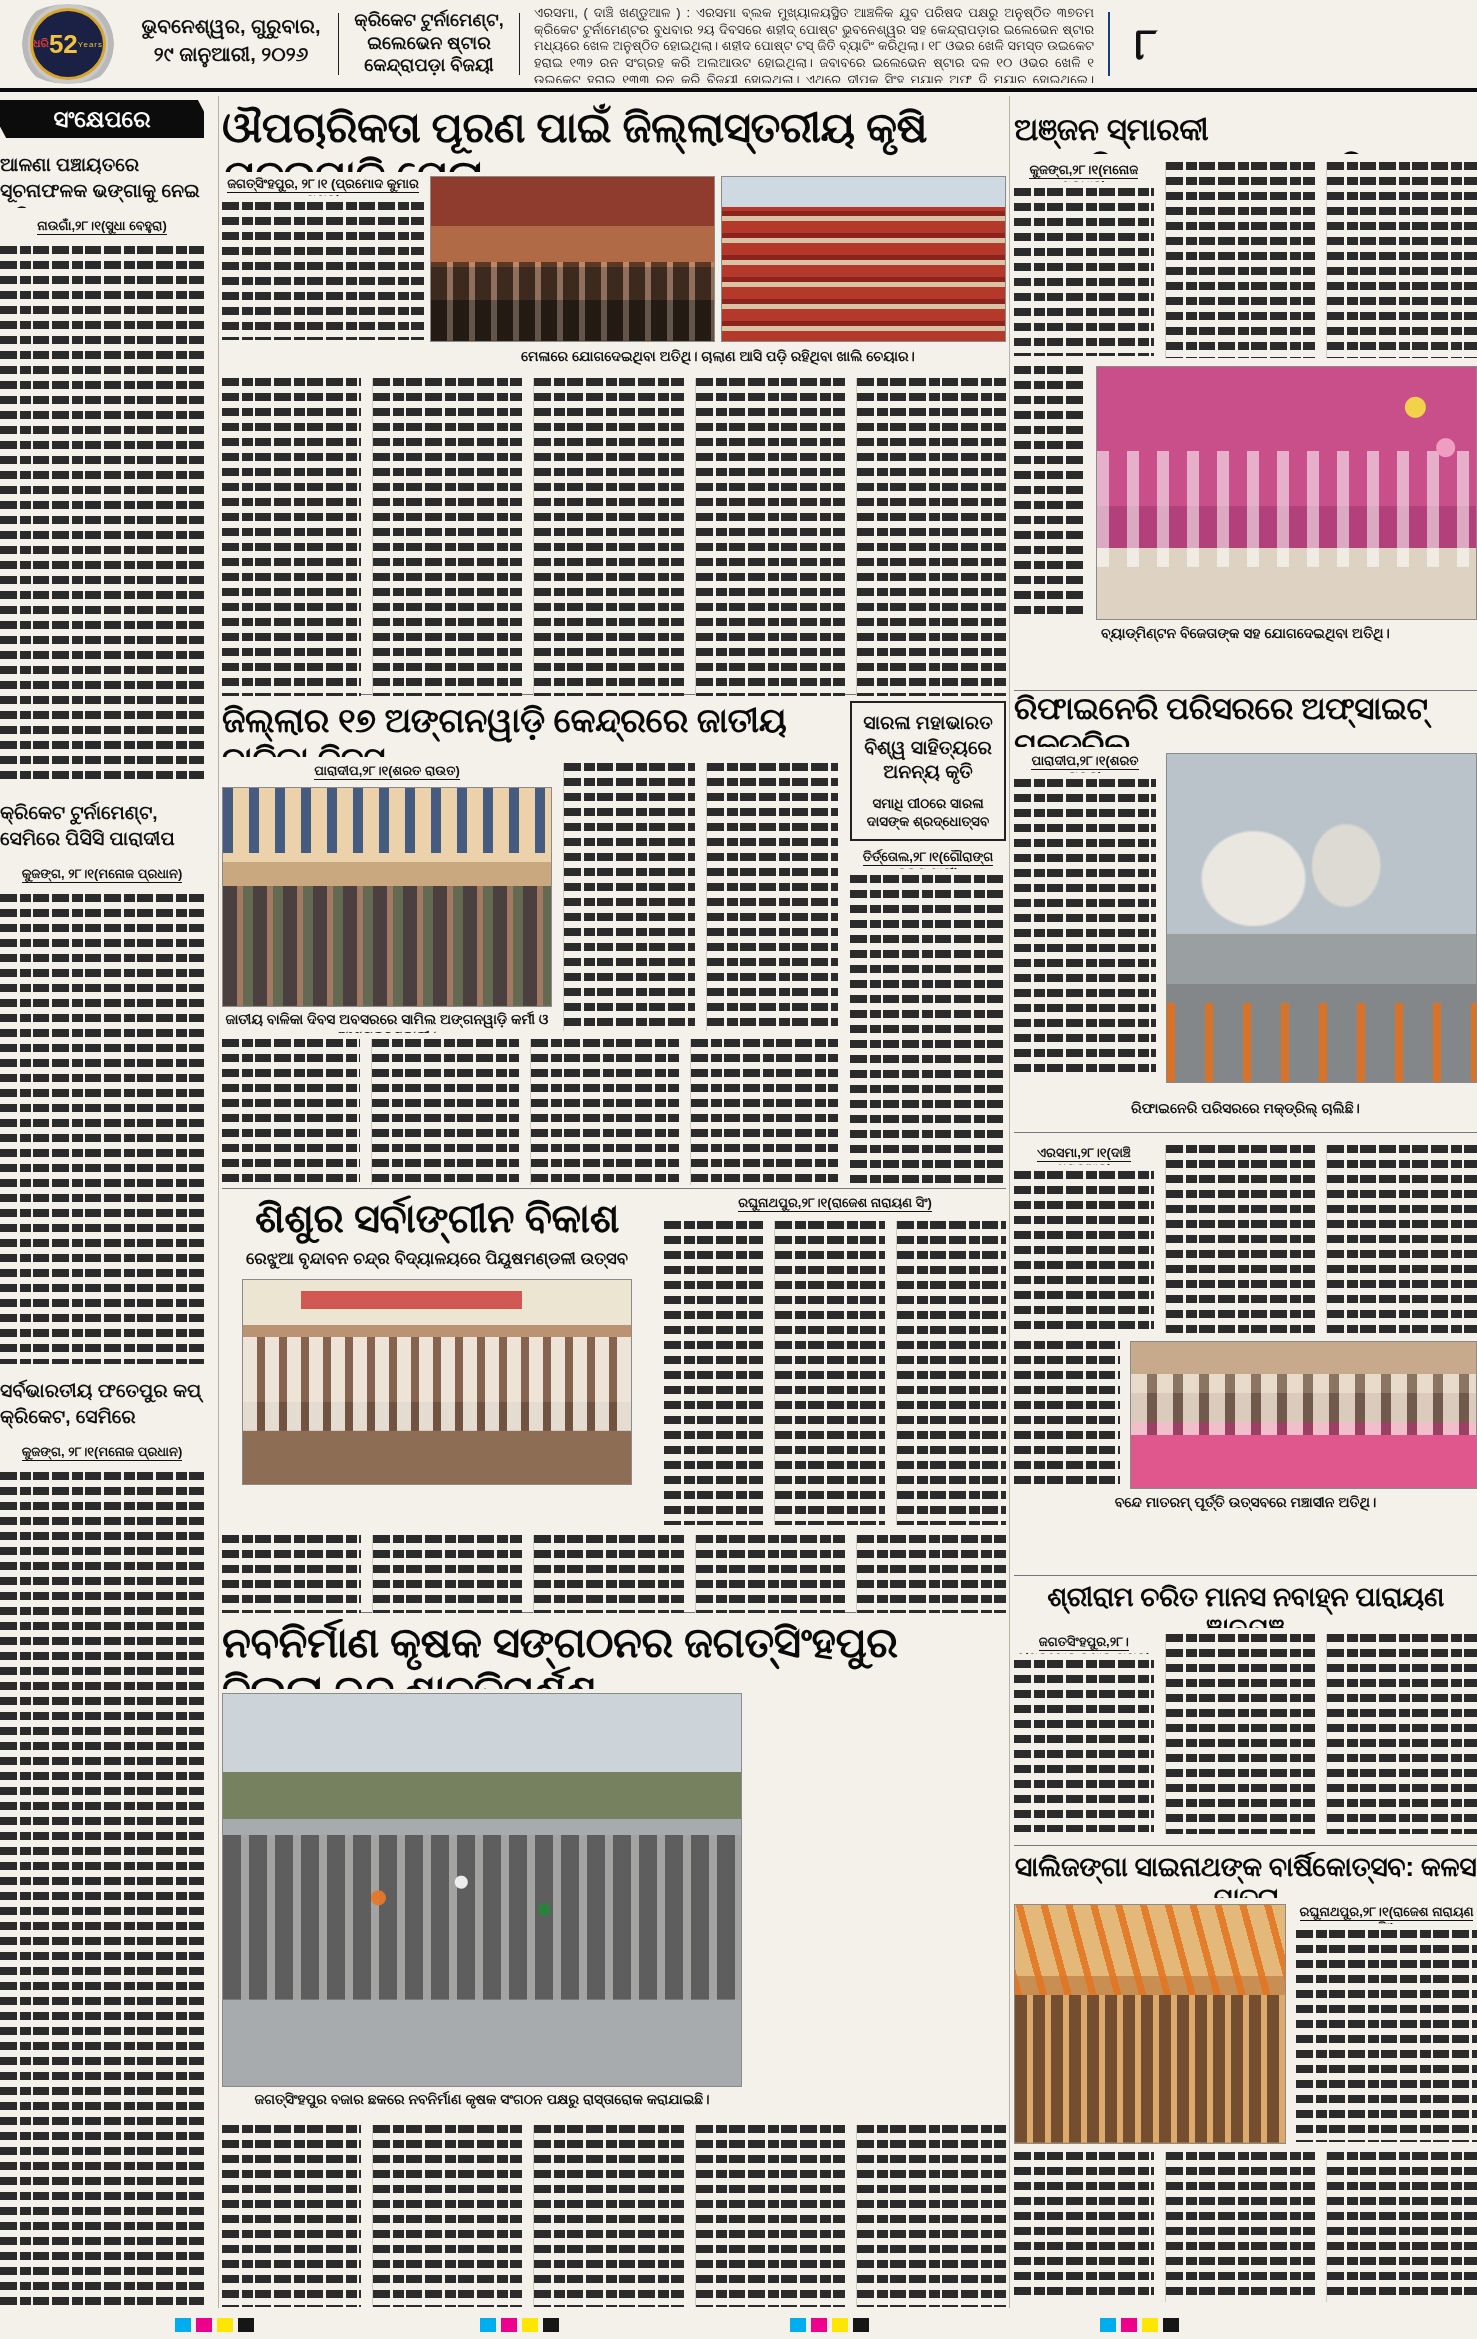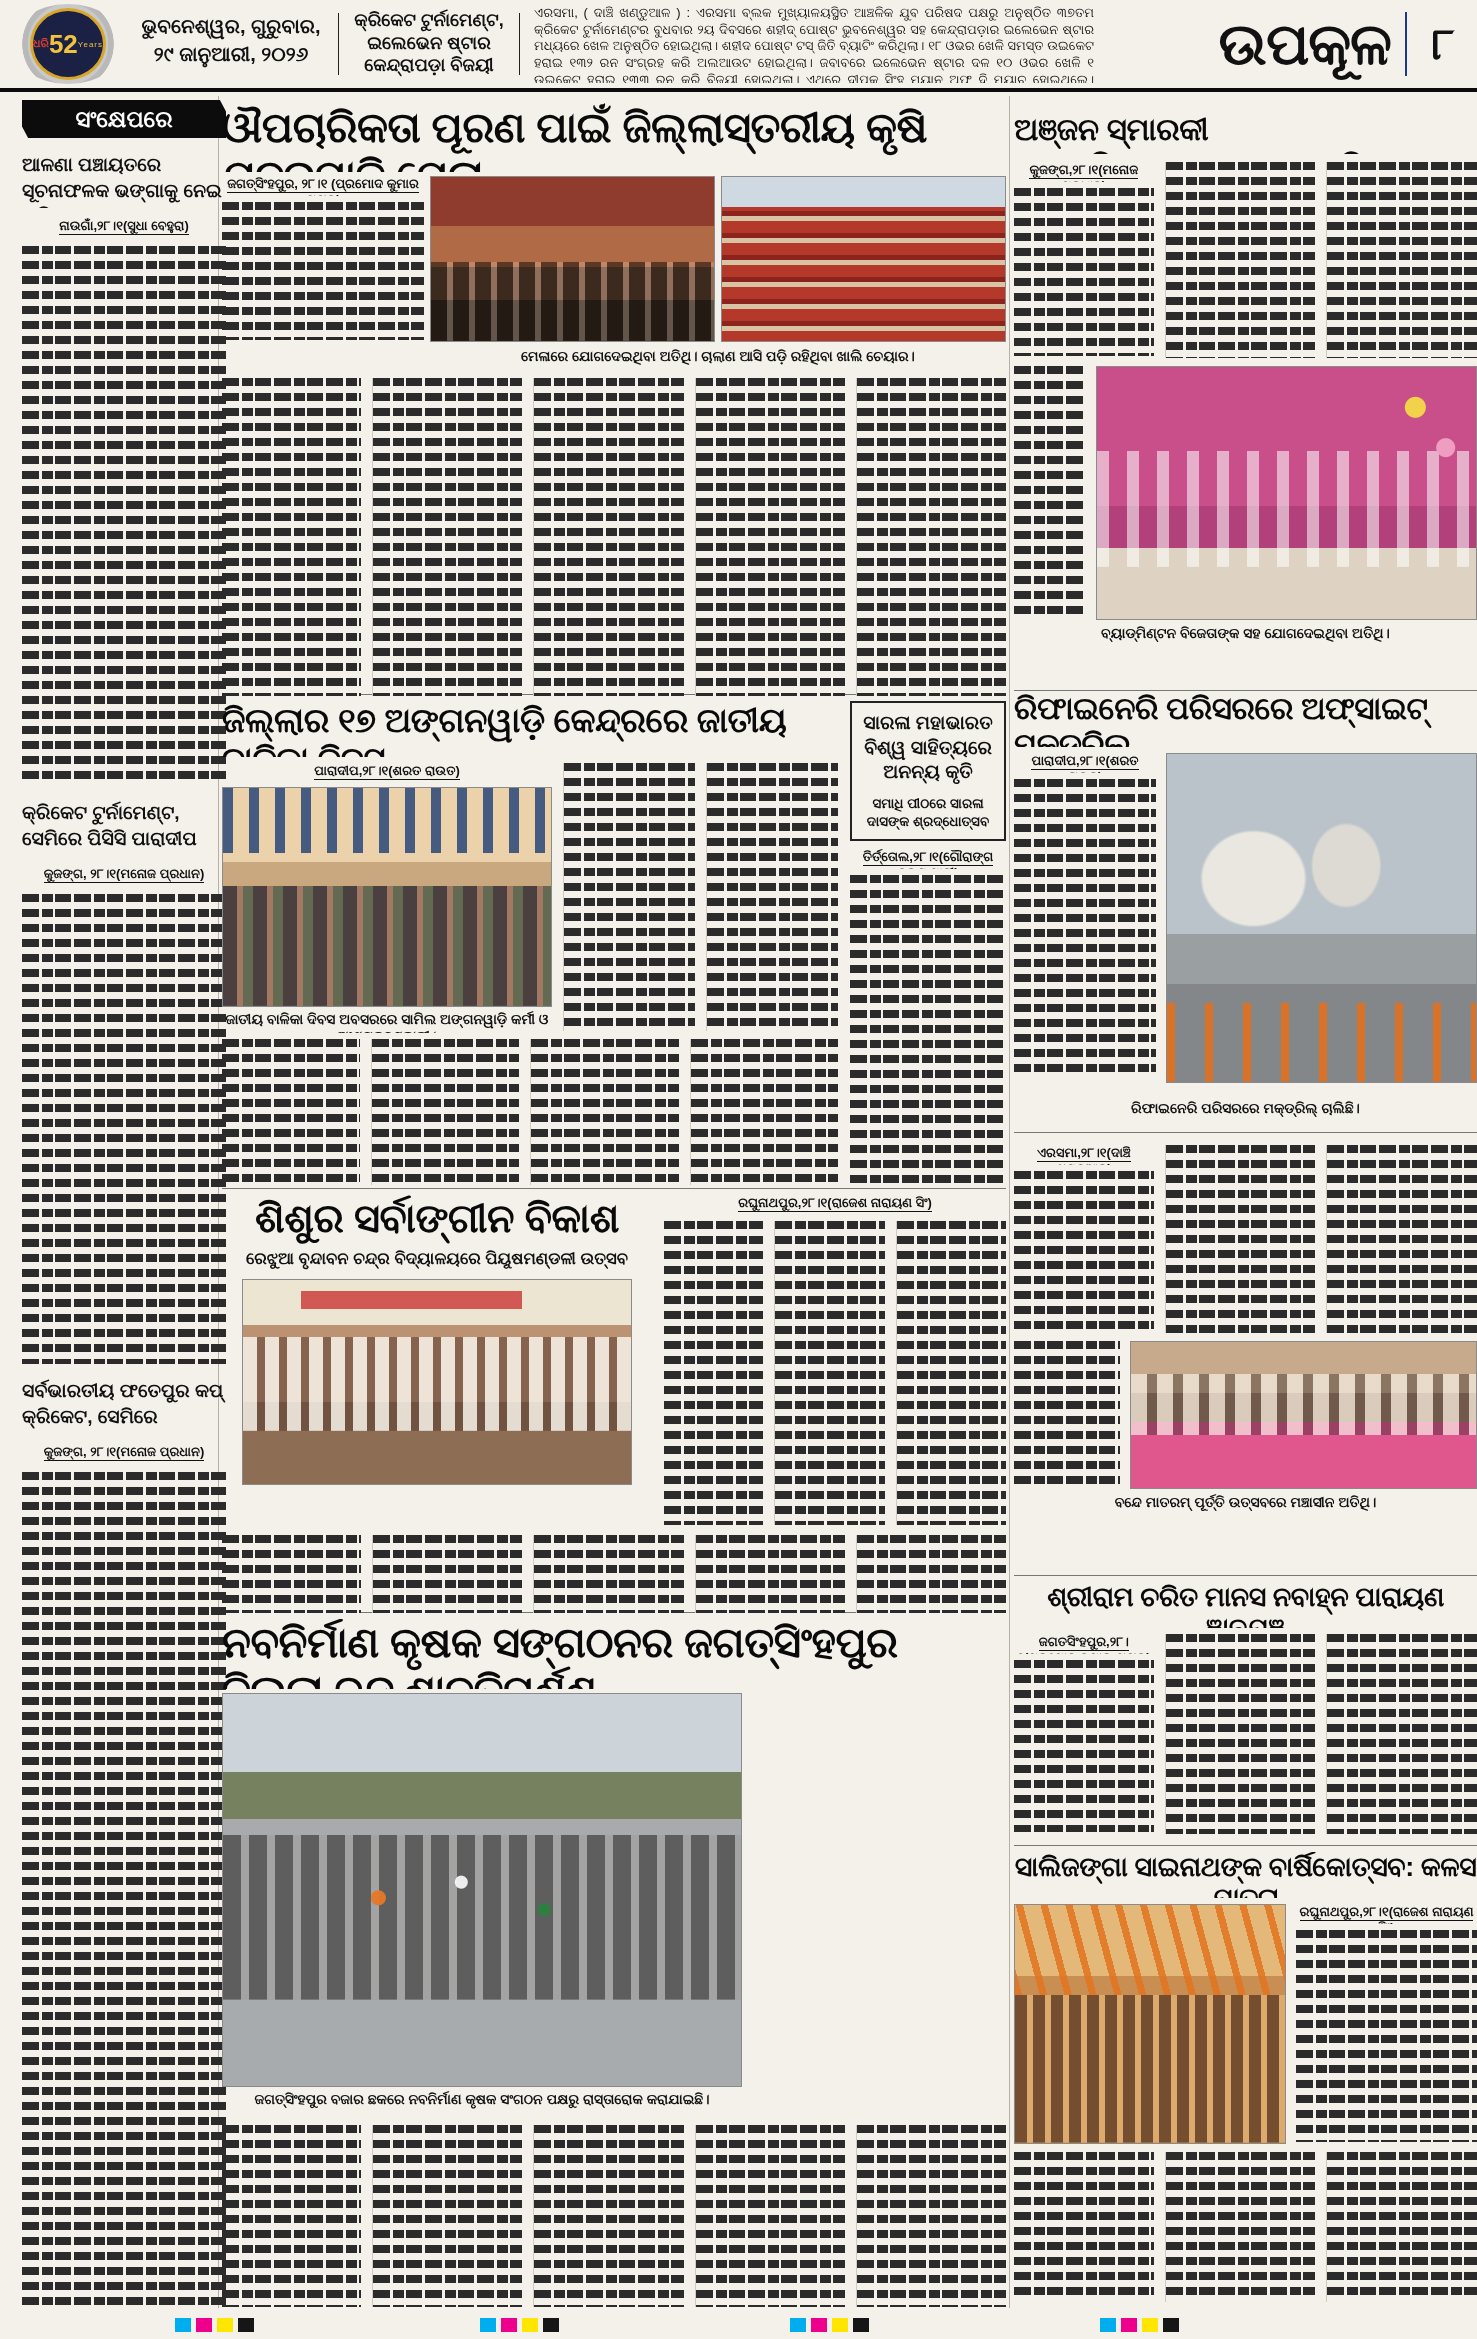--- a/index.html
+++ b/index.html
@@ -87,21 +87,21 @@
       repeating-linear-gradient(90deg, rgba(60,35,25,.6) 0 12px, rgba(250,210,150,.4) 12px 18px),
       linear-gradient(180deg,#e3b878 0 30%, #c98f52 30% 100%);
       background-size:100% 38%,100% 62%,100% 100%; background-position:top,bottom,0 0; background-repeat:no-repeat; }
   .phI { background-image:
       linear-gradient(90deg, transparent 0 15%, rgba(200,40,40,.75) 15% 72%, transparent 72%),
       repeating-linear-gradient(90deg, rgba(250,248,240,.8) 0 14px, rgba(90,60,50,.55) 14px 22px),
       linear-gradient(180deg,#ece5d2 0 22%, #bb9372 22% 60%, #8d6e55 60% 100%);
       background-size:100% 9%,100% 46%,100% 100%; background-position:0 6%,0 52%,0 0; background-repeat:no-repeat; }
 
   
-  #brief-col { position:absolute; left:22px; top:100px; width:204px; height:2210px; overflow:hidden; }
+  #brief-col { position:absolute; left:0; top:100px; width:204px; height:2210px; overflow:hidden; }
   .banner { background:#0c0c0c; color:#fff; font-weight:800; font-size:23px; text-align:center; height:38px; line-height:38px; overflow:hidden;
             clip-path:polygon(0 0, 97% 0, 100% 30%, 100% 100%, 3% 100%, 0 70%); }
   .bf-h { font-size:19px; font-weight:800; line-height:1.35; overflow:hidden; margin-top:14px; }
 
   
   #main-col { position:absolute; left:222px; top:96px; width:784px; height:2214px; overflow:hidden; }
   #right-col { position:absolute; left:1014px; top:96px; width:463px; height:2214px; overflow:hidden; }
 
   .box { border:2px solid #222; padding:8px 6px; }
 
@@ -129,21 +129,20 @@
       <div>୨୯ ଜାନୁଆରୀ, ୨୦୨୬</div>
     </div>
     <div class="mh-vr"></div>
     <div class="mh-brief-title">
       <div>କ୍ରିକେଟ ଟୁର୍ନାମେଣ୍ଟ,</div>
       <div>ଇଲେଭେନ ଷ୍ଟାର</div>
       <div>କେନ୍ଦ୍ରାପଡ଼ା ବିଜୟୀ</div>
     </div>
     <div class="mh-vr"></div>
     <div class="mh-brief-body">ଏରସମା, ( ଦାଞ୍ଚି ଖଣ୍ଡୁଆଳ ) : ଏରସମା ବ୍ଲକ ମୁଖ୍ୟାଳୟସ୍ଥିତ ଆଞ୍ଚଳିକ ଯୁବ ପରିଷଦ ପକ୍ଷରୁ ଅନୁଷ୍ଠିତ ୩୭ତମ କ୍ରିକେଟ ଟୁର୍ନାମେଣ୍ଟର ବୁଧବାର ୨ୟ ଦିବସରେ ଶହୀଦ୍ ପୋଷ୍ଟ ଭୁବନେଶ୍ୱର ସହ କେନ୍ଦ୍ରାପଡ଼ାର ଇଲେଭେନ ଷ୍ଟାର ମଧ୍ୟରେ ଖେଳ ଅନୁଷ୍ଠିତ ହୋଇଥିଲା। ଶହୀଦ ପୋଷ୍ଟ ଟସ୍ ଜିତି ବ୍ୟାଟିଂ କରିଥିଲା। ୧୮ ଓଭର ଖେଳି ସମସ୍ତ ଉଇକେଟ ହରାଇ ୧୩୨ ରନ ସଂଗ୍ରହ କରି ଅଲଆଉଟ ହୋଇଥିଲା। ଜବାବରେ ଇଲେଭେନ ଷ୍ଟାର ଦଳ ୧୦ ଓଭର ଖେଳି ୧ ଉଇକେଟ ହରାଇ ୧୩୩ ରନ କରି ବିଜୟୀ ହୋଇଥିଲା। ଏଥିରେ ଦୀପକ ସିଂହ ମ୍ୟାନ ଅଫ ଦି ମ୍ୟାଚ ହୋଇଥିଲେ। ଅମ୍ପାୟର ଭାବେ ସଞ୍ଜୟ ପ୍ରଧାନ ଓ ପ୍ରଦୀପ୍ତ ଖଟୁଆ ଖେଳ ପରିଚାଳନା କରିଥିଲେ।</div>
-    <div class="mh-paper">ଉପକୂଳ</div>
     <div class="mh-pagebar"></div>
     <div class="mh-pageno">୮</div>
   </div>
   <div id="mast-rule"></div>
 
   <div class="vdiv" style="left:218px"></div>
   <div class="vdiv" style="left:1009px"></div>
 
   <div id="brief-col">
     <div class="banner">ସଂକ୍ଷେପରେ</div>

